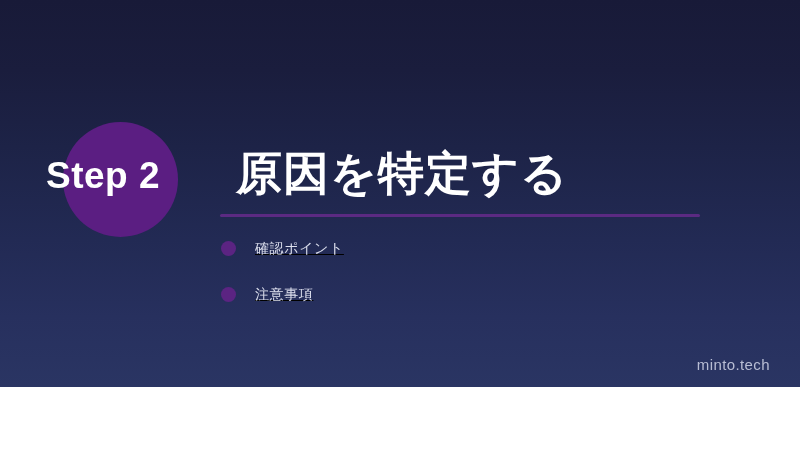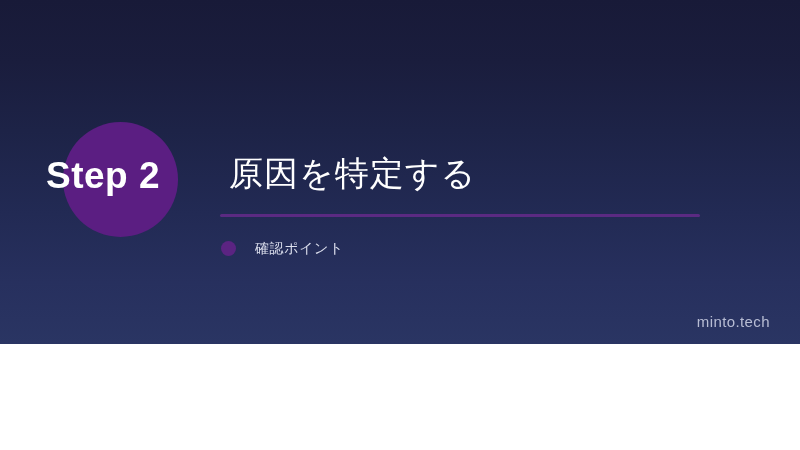--- a/index.html
+++ b/index.html
@@ -8,21 +8,21 @@
   }
   body {
     width: 800px;
     height: 450px;
     overflow: hidden;
     font-family: "Liberation Sans", "DejaVu Sans", sans-serif;
   }
   #slide {
     position: relative;
     width: 800px;
-    height: 344px;
+    height: 387px;
     background: linear-gradient(180deg,
                 #181a38 0%,
                 #1a1d3d 18%,
                 #1d2347 38%,
                 #222a54 62%,
                 #27305e 82%,
                 #2a3563 100%);
     overflow: hidden;
   }
 
@@ -47,26 +47,26 @@
     font-size: 37px;
     font-weight: bold;
     color: #ffffff;
     letter-spacing: 0.5px;
     white-space: nowrap;
   }
 
   
   #slide-title {
     position: absolute;
-    left: 229px;
+    left: 236px;
     top: 148px;
     height: 50px;
     line-height: 50px;
-    font-size: 34px;
-    font-weight: 400;
+    font-size: 46px;
+    font-weight: 700;
     color: #ffffff;
     letter-spacing: 1px;
     white-space: nowrap;
   }
 
   
   #title-divider {
     position: absolute;
     left: 220px;
     top: 214px;
@@ -85,20 +85,21 @@
     padding: 0;
     list-style: none;
   }
   .bullet-item {
     position: relative;
     height: 19px;
     margin-bottom: 27px;
     padding-left: 36px;
     display: flex;
     align-items: flex-end;
+    text-decoration: underline;
   }
   .bullet-dot {
     position: absolute;
     left: 2px;
     top: 2px;
     width: 15px;
     height: 15px;
     border-radius: 50%;
     background: #5b2482;
   }
@@ -132,17 +133,21 @@
 
   <div id="slide-title">原因を特定する</div>
 
   <div id="title-divider"></div>
 
   <ul id="bullet-list">
     <li class="bullet-item">
       <span class="bullet-dot"></span>
       <span class="bullet-text">確認ポイント</span>
     </li>
+    <li class="bullet-item">
+      <span class="bullet-dot"></span>
+      <span class="bullet-text">注意事項</span>
+    </li>
   </ul>
 
   <div id="footer-brand">minto.tech</div>
 
 </div>
 
 </body></html>

